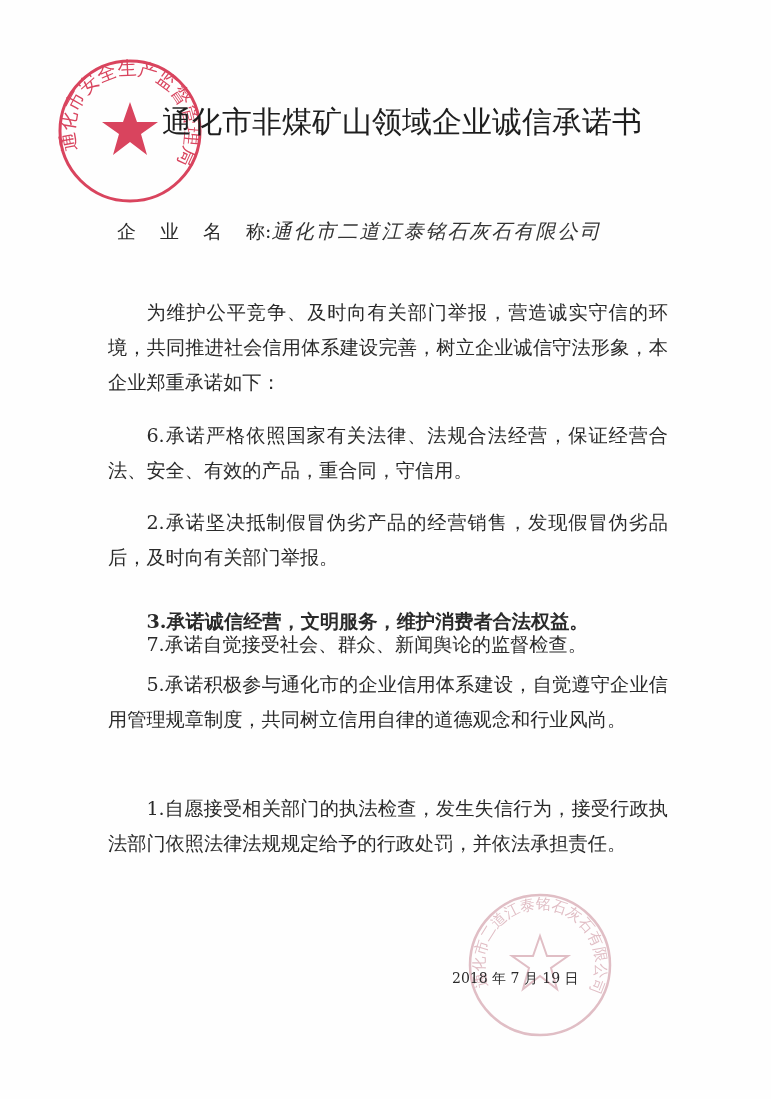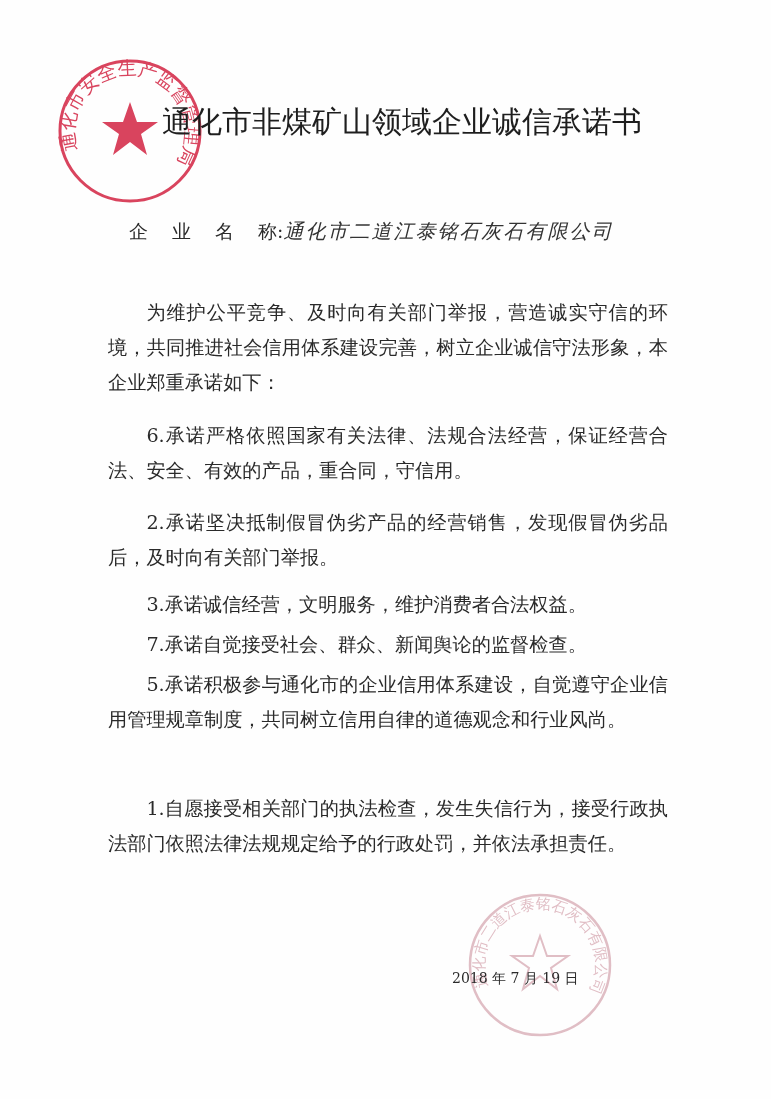--- a/index.html
+++ b/index.html
@@ -53,21 +53,21 @@
       height: 146px;
       opacity: 0.55;
     }
     .field {
       position: absolute;
       left: 117px;
       font-size: 19px;
       white-space: nowrap;
       z-index: 2;
     }
-    .field-name { top: 218px; margin-left: 12px; }
+    .field-name { top: 218px; }
     .field-code { top: 253px; }
     .label-spaced span { display: inline-block; }
     .label-spaced .ch { width: 43px; }
     .handwritten {
       font-family: "DejaVu Sans", "Liberation Sans", sans-serif;
       font-style: italic;
       color: #333;
       font-size: 20px;
       letter-spacing: 2px;
     }
@@ -80,21 +80,21 @@
       z-index: 2;
     }
     .para {
       margin: 0;
       text-indent: 2em;
       text-align: justify;
     }
     .p-intro { top: 295px; }
     .p1 { top: 418px; }
     .p2 { top: 505px; }
-    .p3 { top: 587px; }
+    .p3 { top: 604px; font-weight: bold; }
     .p4 { top: 627px; }
     .p5 { top: 667px; }
     .p6 { top: 791px; }
     .date {
       position: absolute;
       left: 452px;
       top: 970px;
       font-size: 14px;
       white-space: nowrap;
       z-index: 2;

